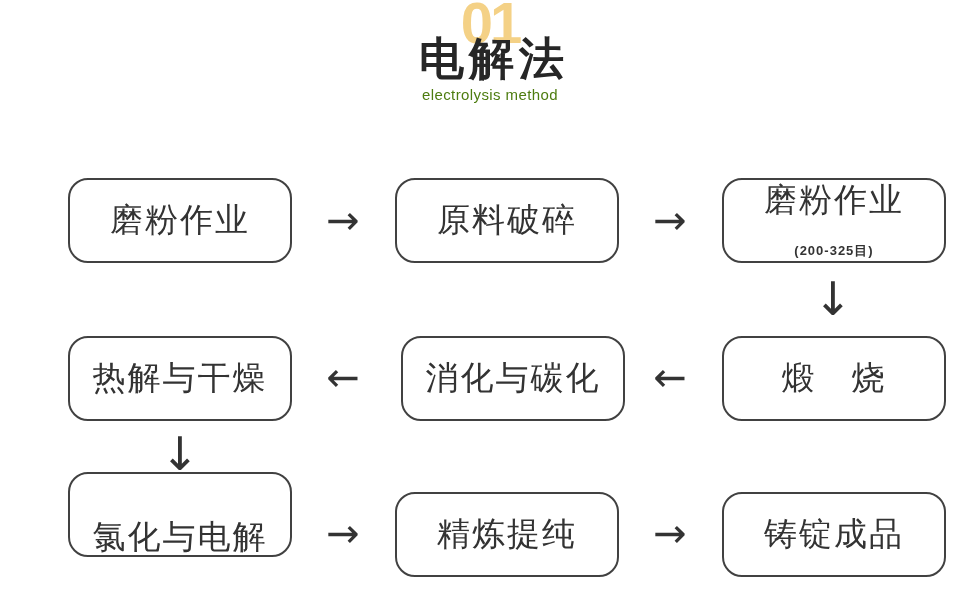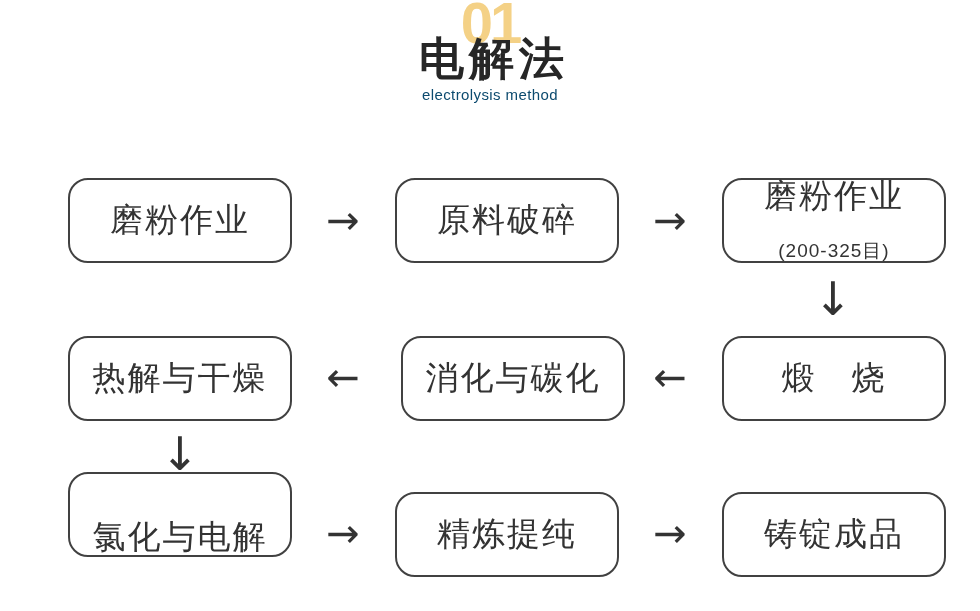--- a/index.html
+++ b/index.html
@@ -47,21 +47,21 @@
     line-height: 1;
     color: #262626;
     padding-left: 8px;
   }
   .subtitle {
     position: relative;
     z-index: 1;
     margin-top: 5px;
     font-size: 15px;
     letter-spacing: 0.4px;
-    color: #0c4a6e;
+    color: #4d7c0f;
   }
 
   
   .box {
     position: absolute;
     width: 220px;
     height: 81px;
     border: 2px solid #414141;
     border-radius: 20px;
     background: #ffffff;
@@ -72,22 +72,22 @@
     color: #333333;
   }
   .box .label {
     font-size: 33px;
     font-weight: 400;
     letter-spacing: 2px;
     line-height: 1.05;
     white-space: nowrap;
   }
   .box .sublabel {
-    font-size: 19px;
-    font-weight: 400;
+    font-size: 13px;
+    font-weight: 700;
     letter-spacing: 1px;
     line-height: 1.1;
     margin-top: 3px;
     white-space: nowrap;
   }
   .b1 { left: 68px;  top: 178px; }
   .b2 { left: 395px; top: 178px; }
   .b3 { left: 722px; top: 178px; gap: 24px; }
   .b4 { left: 68px;  top: 336px; }
   .b5 { left: 401px; top: 336px; }

